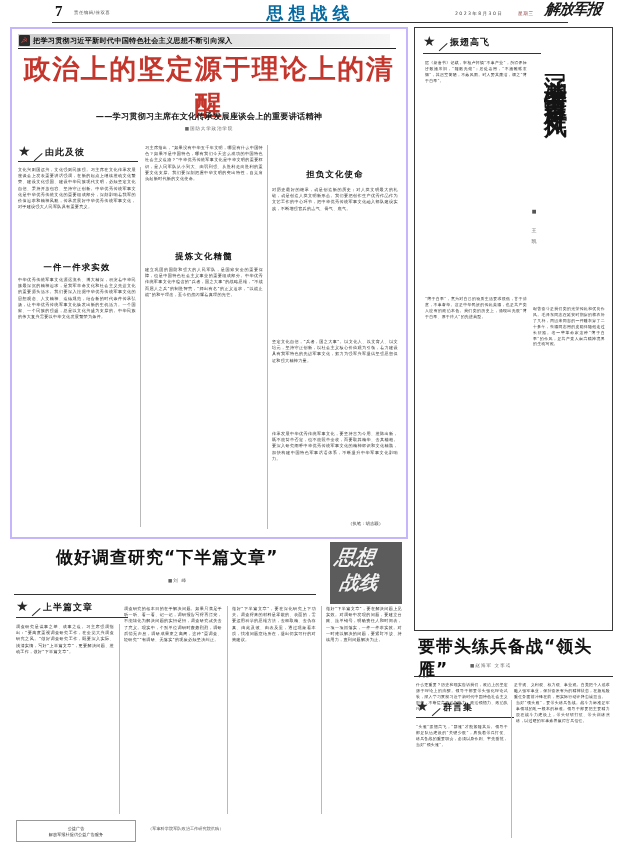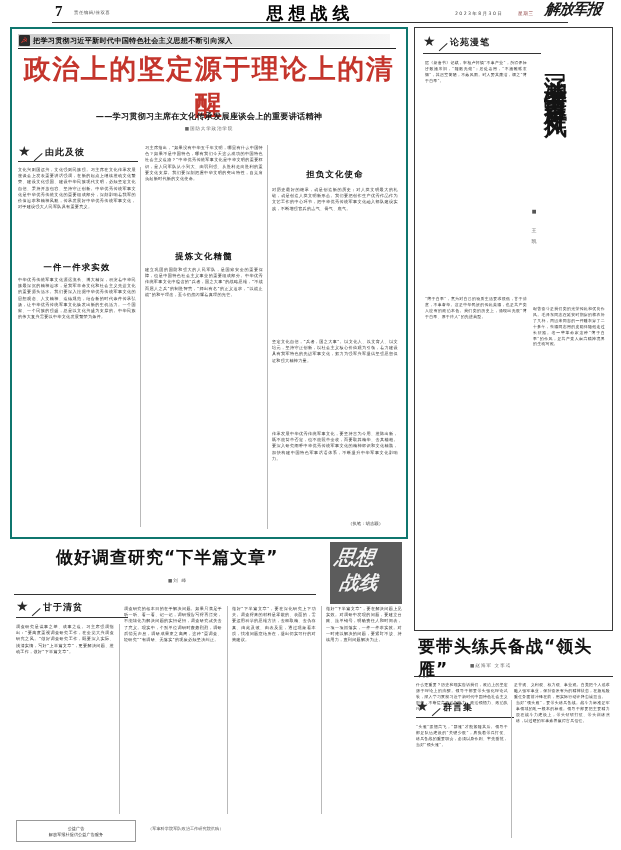--- a/index.html
+++ b/index.html
@@ -22,21 +22,21 @@
   }
   .page-dept{
     position:absolute;left:74px;top:10px;
     font-size:4.4px;color:#555;letter-spacing:.5px;
     font-family:"DejaVu Sans",sans-serif;
   }
   .masthead-title{
     position:absolute;left:0;top:2px;width:621px;text-align:center;
     font-size:17px;font-weight:bold;letter-spacing:5px;
     font-family:"DejaVu Sans","Liberation Sans",sans-serif;
-    color:#000000;
+    color:#0369a1;
   }
   .masthead-date{
     position:absolute;left:455px;top:11px;
     font-size:4.6px;color:#444;letter-spacing:1.4px;
     font-family:"DejaVu Sans",sans-serif;
   }
   .masthead-weekday{
     position:absolute;left:518px;top:11px;
     font-size:4.6px;color:#8a3a3a;letter-spacing:.6px;
     font-family:"DejaVu Sans",sans-serif;
@@ -48,21 +48,21 @@
     font-style:italic;font-weight:bold;
     transform:skewX(-6deg);
   }
   .rule-top{
     position:absolute;left:52px;top:22px;width:516px;height:1px;background:#333;
   }
 
   
   .lead-box{
     position:absolute;left:10px;top:27px;width:398px;height:512px;
-    border:2px solid #0f766e;
+    border:2px solid #c4b5fd;
     background:#fff;
     box-sizing:border-box;
   }
   .kicker{
     position:absolute;left:6px;top:5px;width:372px;height:13px;
     background:linear-gradient(to right,#cfcfcf,#e9e9e9 70%,#f6f6f6);
     display:flex;align-items:center;
   }
   .kicker-emblem{
     width:11px;height:11px;margin-left:1px;margin-right:3px;
@@ -250,21 +250,21 @@
   <div class="col" style="left:260px;top:402px;width:126px;height:82px;">传承发展中华优秀传统军事文化，要坚持古为今用、推陈出新，既不能简单否定，也不能照单全收，而要取其精华、去其糟粕。要深入研究阐释中华优秀传统军事文化的精神标识和文化精髓，加快构建中国特色军事话语体系，不断提升中华军事文化影响力。</div>
   <div class="sig" style="left:336px;top:492px;">（执笔：胡志颖）</div>
 </div>
 
 <div class="side-box">
   <div class="sec-head" style="left:8px;top:7px;">
     <span class="star-mark">
       <span class="st">★</span>
         <span class="slash"></span>
     </span>
-    <span class="lbl">论苑漫笔</span>
+    <span class="lbl">振翅高飞</span>
   </div>
   <div class="sec-head-rule" style="left:8px;top:25px;width:118px;"></div>
 
   <div class="col sm" style="left:10px;top:32px;width:102px;height:232px;">据《新唐书》记载，宰相卢怀慎“不事产业”，所得俸禄皆散施亲旧，“随散无储”；居处器用，“不施帷帐衾褥”，其居室简陋，不蔽风雨。时人赞其廉洁，谓之“薄于自奉”。</div>
   <div class="col sm" style="left:10px;top:268px;width:102px;height:330px;">“薄于自奉”，意为对自己的物质生活要求很低，甘于清贫，不事奢华。这是中华民族的传统美德，也是共产党人应有的政治本色。我们党的历史上，涌现出无数“薄于自奉、厚于待人”的先进典型。</div>
 
   <div class="vert-title" style="left:126px;top:30px;height:232px;">涵养「薄于自奉」好作风</div>
   <div class="vert-byline" style="left:116px;top:180px;height:40px;">■ 王 凯</div>
 
   <div class="col sm" style="left:118px;top:278px;width:72px;height:318px;">艰苦奋斗是我们党的光荣传统和优良作风。毛泽东同志在延安时期穿的棉衣补了又补，周恩来同志的一件睡衣穿了二十多年，朱德同志用的皮箱伴随他走过长征路。老一辈革命家这种“薄于自奉”的作风，是共产党人崇高精神境界的生动写照。</div>
@@ -277,21 +277,21 @@
 <div class="seal">
   <span class="s1">思想</span>
   <span class="s2">战线</span>
 </div>
 
 <div class="sec-head" style="left:16px;top:600px;">
   <span class="star-mark">
     <span class="st">★</span>
       <span class="slash"></span>
   </span>
-  <span class="lbl">甘于清贫</span>
+  <span class="lbl">上半篇文章</span>
 </div>
 <div class="sec-head-rule" style="left:16px;top:617px;width:112px;"></div>
 
 <div class="col" style="left:16px;top:624px;width:98px;height:190px;">调查研究是谋事之基、成事之道。习主席强调指出：“要高度重视调查研究工作，在全党大兴调查研究之风。”做好调查研究工作，既要深入实际、摸清实情，写好“上半篇文章”，更要解决问题、推动工作，做好“下半篇文章”。</div>
 <div class="vrule" style="left:119px;top:624px;height:190px;"></div>
 <div class="col" style="left:124px;top:606px;width:98px;height:208px;">调查研究的根本目的在于解决问题。如果只满足于听一听、看一看、记一记，调研报告写得再漂亮，不能转化为解决问题的实招硬招，调查研究就失去了意义。现实中，个别单位调研时轰轰烈烈，调研后悄无声息，调研成果束之高阁，这种“重调查、轻研究”“有调研、无落实”的现象必须坚决纠正。</div>
 <div class="vrule" style="left:227px;top:606px;height:208px;"></div>
 <div class="col" style="left:232px;top:606px;width:84px;height:208px;">做好“下半篇文章”，要在深化研究上下功夫。调查得来的材料是零散的、表面的，需要运用科学的思维方法，去粗取精、去伪存真、由此及彼、由表及里，透过现象看本质，找准问题症结所在，提出切实可行的对策建议。</div>
 <div class="vrule" style="left:321px;top:606px;height:208px;"></div>
 <div class="col" style="left:326px;top:606px;width:76px;height:208px;">做好“下半篇文章”，要在解决问题上见实效。对调研中发现的问题，要建立台账、挂单销号，明确责任人和时间表，一项一项抓落实，一件一件求实效。对一时难以解决的问题，要紧盯不放、持续用力，直到问题解决为止。</div>

